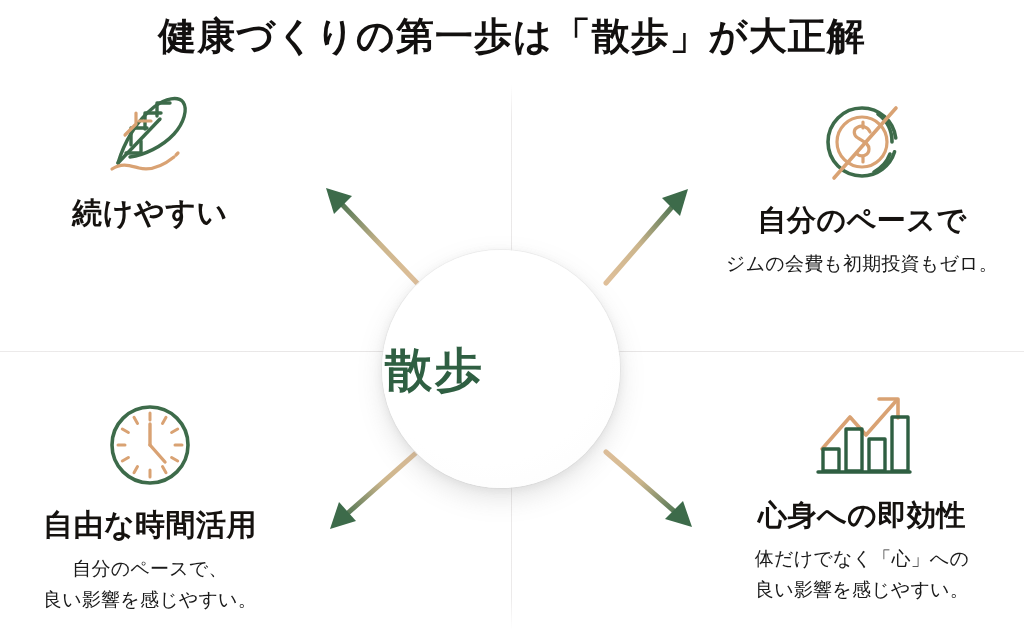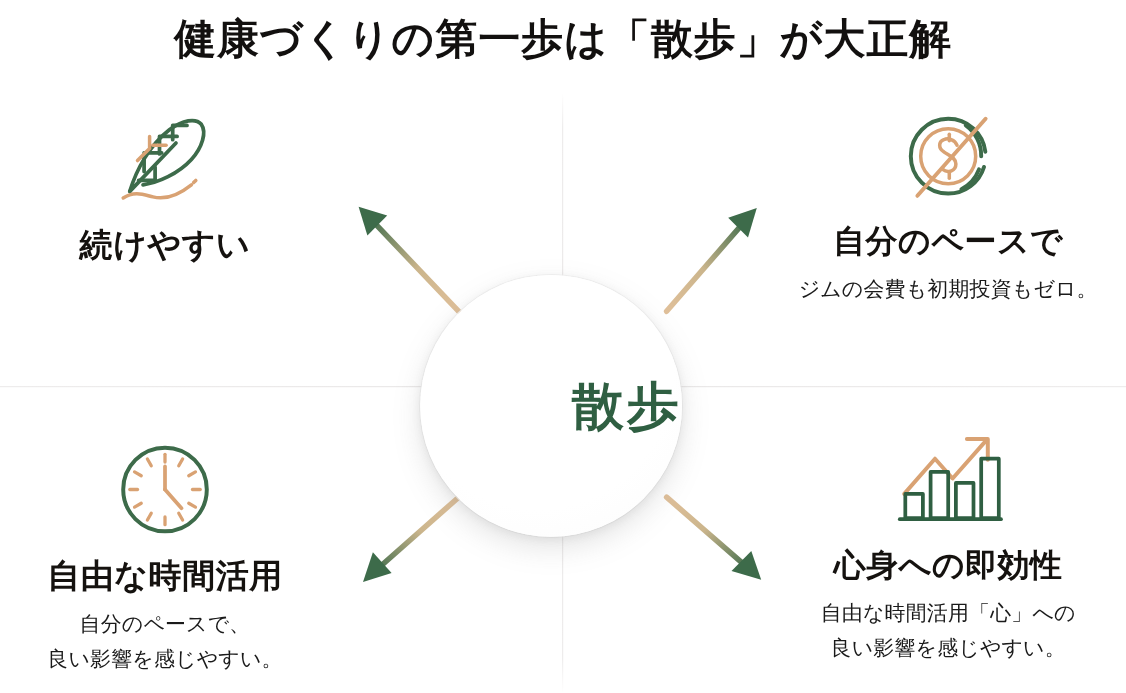--- a/index.html
+++ b/index.html
@@ -63,21 +63,21 @@
         #eceaea 100%);
   }
 
   
   .quad {
     position: absolute;
     width: 300px;
     box-sizing: border-box;
     text-align: center;
   }
-  .quad.tl { left: 0px;   top: 96px; }
+  .quad.tl { left: 0px;   top: 85px; }
   .quad.tr { left: 712px; top: 96px; }
   .quad.bl { left: 0px;   top: 397px; }
   .quad.br { left: 712px; top: 387px; }
 
   .quad-icon {
     height: 96px;
     display: flex;
     align-items: center;
     justify-content: center;
   }
@@ -118,21 +118,21 @@
     position: absolute;
     inset: 0;
     border-radius: 50%;
     background: radial-gradient(circle at 45% 38%, #ffffff 0%, #ffffff 62%, #fbfbfb 100%);
     box-shadow:
       0 10px 26px rgba(120,120,120,0.20),
       0 2px 8px rgba(120,120,120,0.12),
       0 0 0 1px rgba(245,245,245,0.9);
     display: flex;
     align-items: center;
-    justify-content: flex-end;
+    justify-content: flex-start;
   }
   .center-label {
     font-family: "Liberation Serif", "DejaVu Serif", serif;
     font-weight: 700;
     font-size: 47px;
     letter-spacing: 3px;
     color: #2f5f42;
     line-height: 1;
     margin-top: 2px;
     margin-left: 3px;
@@ -290,21 +290,21 @@
           <rect x="13" y="62" width="16" height="22"></rect>
           <rect x="36" y="42" width="16" height="42"></rect>
           <rect x="59" y="52" width="16" height="32"></rect>
           <rect x="82" y="30" width="16" height="54"></rect>
         </g>
         <line x1="8" y1="85" x2="100" y2="85" stroke="#2f5f42" stroke-width="3.4" stroke-linecap="round"></line>
       </svg>
     </div>
     <div class="quad-heading">心身への即効性</div>
     <div class="quad-desc">
-      <span class="ln">自由な時間活用「心」への</span>
+      <span class="ln">体だけでなく「心」への</span>
       <span class="ln">良い影響を感じやすい。</span>
     </div>
   </div>
 
   <div class="center-wrap">
     <div class="center-circle">
       <span class="center-label">散歩</span>
     </div>
   </div>
 

